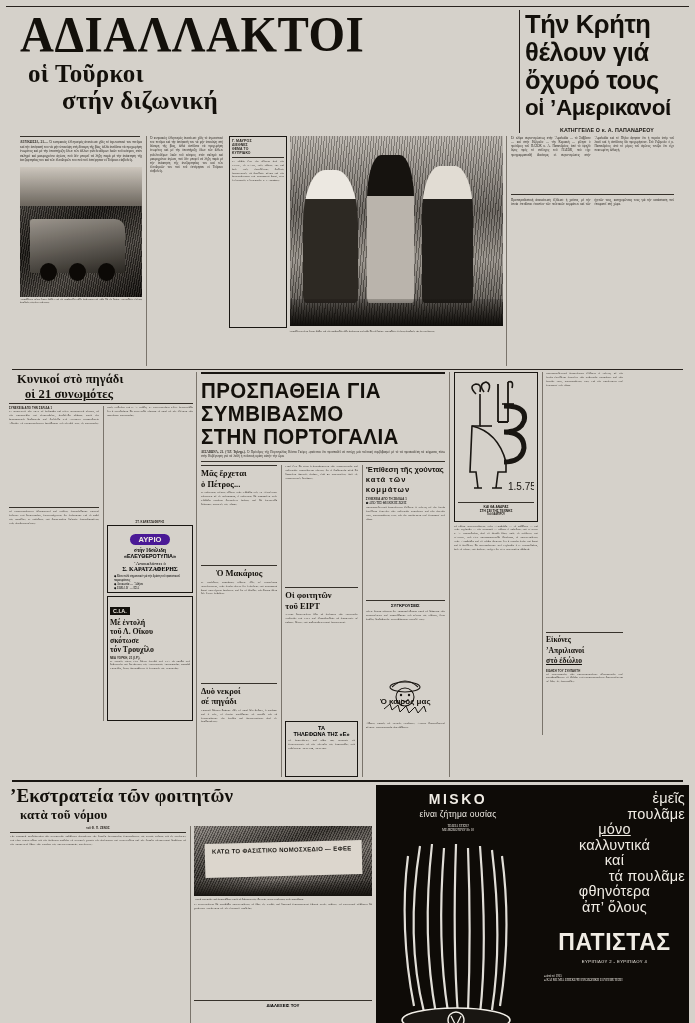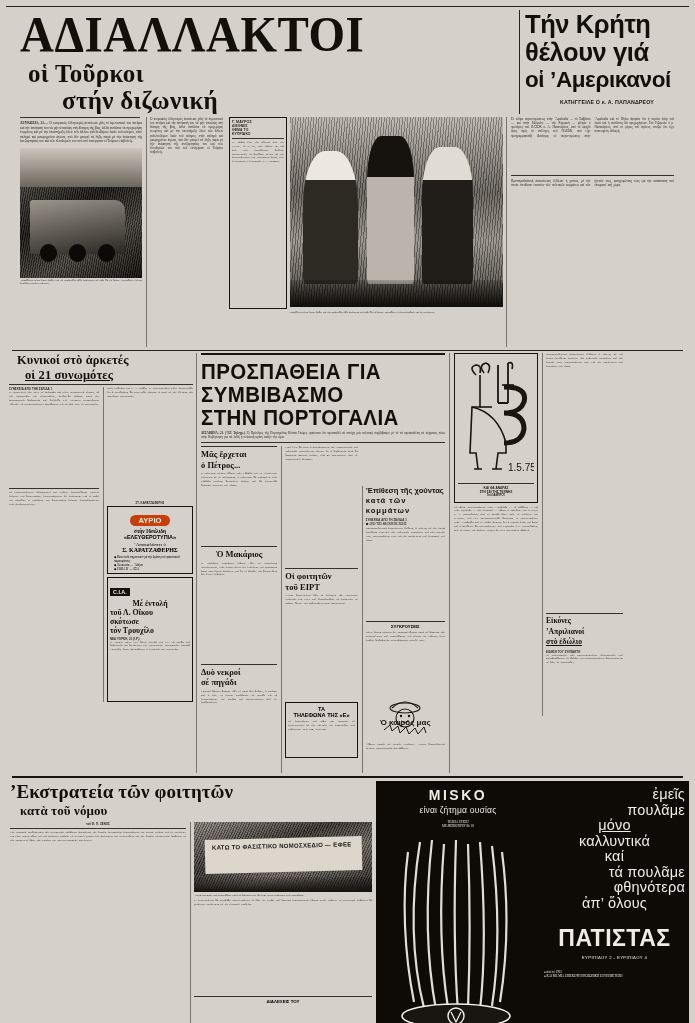--- a/index.html
+++ b/index.html
@@ -132,21 +132,21 @@
   }
 
   
   .box { border: 1.2px solid #1d1a16; padding: 2px; }
   .box-title-black {
     background: #17140f; color: #e9e5dd;
     font-family: "Liberation Sans", sans-serif; font-weight: bold;
     font-size: 5.4px; padding: 1px 3px; display: inline-block;
   }
   .pill {
-    background: #c2410c; color: #e9e5dd; border-radius: 7px;
+    background: #4c1d95; color: #e9e5dd; border-radius: 7px;
     font-family: "Liberation Sans", sans-serif; font-weight: bold;
     font-size: 7.6px; padding: 1px 9px; display: inline-block;
   }
 
   
   .ad-black {
     background: #120f0c; color: #ece8e0; position: relative; overflow: hidden;
   }
   .ad-misko-name {
     font-family: "Liberation Sans", sans-serif; font-weight: bold;
@@ -197,20 +197,21 @@
       <div class="mainhead">ΑΔΙΑΛΛΑΚΤΟΙ</div>
       <div class="subhead2">
         <span>οἱ Τοῦρκοι</span>
         <span class="l2">στήν διζωνική</span>
       </div>
     </div>
 
     <div class="headright">
       <div class="rhead">Τήν Κρήτη</div>
       <div class="rhead">θέλουν γιά</div>
+      <div class="rhead">ὄχυρό τους</div>
       <div class="rhead" style="font-size:22.5px">οἱ ’Αμερικανοί</div>
       <div class="rkicker">ΚΑΤΗΓΓΕΙΛΕ Ο κ. Α. ΠΑΠΑΝΔΡΕΟΥ</div>
     </div>
   </div>
 
   <div style="display:flex; margin-top:3px;">
 
     <div style="width:140px;">
       <div class="rule-thin" style="margin:0 6px 3px 14px;"></div>
       <div style="padding-left:14px; padding-right:4px;">
@@ -258,21 +259,21 @@
       <div class="rule-thin" style="margin:3px 0;"></div>
       <div class="body-text" style="height:168px; columns:2; column-gap:4px;">Προπαγανδιστική ἀνακοίνωση ἐξέδωσε ἡ χούντα, μέ τήν ὁποία ἐπιτίθεται ἐναντίον τῶν πολιτικῶν κομμάτων καί τῶν ἡγετῶν τους, κατηγορῶντας τους γιά τήν κατάσταση πού ἐπικρατεῖ στή χώρα.</div>
     </div>
   </div>
 
   <div class="rule" style="margin:3px 6px 2px 6px;"></div>
 
   <div style="display:flex;">
 
     <div style="width:190px; padding:0 3px;">
-      <div class="h-serif-big" style="padding-left:8px;">Κυνικοί στὸ ἀρκετές</div>
+      <div class="h-serif-big" style="padding-left:8px;">Κυνικοί στὸ πηγάδι</div>
       <div class="h-serif-big" style="padding-left:16px;text-decoration:underline;">οἱ 21 συνωμότες</div>
       <div class="rule-thin" style="margin:2px 0;"></div>
 
       <div style="display:flex; gap:4px;">
         <div style="width:91px;">
           <div class="kicker-sm">ΣΥΝΕΧΕΙΑ ΑΠΟ ΤΗΝ ΣΕΛΙΔΑ 1</div>
           <div class="body-text sm" style="height:95px;">Ἡ συμμετοχή τῶν «21» σέ ἀνώμαλη καί μόνο συνωμοτική κίνηση, μέ τήν καταγγελία τοῦ εἰσαγγελέως, ἀπεδείχθη πλήρως κατά τήν ἀκροαματική διαδικασία πού διεξήχθη στό Ἔκτακτο Στρατοδικεῖο Ἀθηνῶν. Οἱ κατηγορούμενοι ἀρνήθηκαν στό σύνολό τους τίς κατηγορίες.</div>
           <div class="rule-thin" style="margin:2px 0;"></div>
           <div class="body-text sm" style="height:205px;">Οἱ κατηγορούμενοι ἀξιωματικοί καί πολῖτες ἐμφανίσθηκαν κυνικοί ἐνώπιον τοῦ δικαστηρίου, ὑποστηρίζοντας ὅτι ἐνήργησαν γιά τό καλό τῆς πατρίδος. Ὁ πρόεδρος τοῦ δικαστηρίου διέκοψε ἐπανειλημμένως τούς ἀπολογουμένους.</div>
         </div>
@@ -288,21 +289,21 @@
             <div style="font-family:'Liberation Serif',serif;font-size:6px;font-weight:bold;">Σ. ΚΑΡΑΤΖΑΦΕΡΗΣ</div>
             <div style="text-align:left;padding:2px 2px 0 4px;">
               <div class="bullet">◆ <span>Κάτι πολύ σημαντικό γιά τήν δράση τοῦ φασιστικοῦ παρακράτους</span></div>
               <div class="bullet">◆ <span>Λευκωσία — ’Αθήνα</span></div>
               <div class="bullet">◆ <span>ΕΟΚΑ Β΄ — ΕΣΑ</span></div>
             </div>
           </div>
 
           <div class="box" style="margin-top:3px;">
             <div class="box-title-black">C.I.A.</div>
-            <div class="h-sub-serif" style="font-size:7.8px;line-height:9px;margin-top:1px;text-align:center;">Μέ ἐντολή</div>
+            <div class="h-sub-serif" style="font-size:7.8px;line-height:9px;margin-top:1px;">Μέ ἐντολή</div>
             <div class="h-sub-serif" style="font-size:7.8px;line-height:9px;">τοῦ Λ. Οἴκου</div>
             <div class="h-sub-serif" style="font-size:7.8px;line-height:9px;">σκότωσε</div>
             <div class="h-sub-serif" style="font-size:7.8px;line-height:9px;">τόν Τρουχίλο</div>
             <div class="kicker-sm" style="margin-top:2px;">ΝΕΑ ΥΟΡΚΗ, 21 (Ι.Ρ.).</div>
             <div class="body-text sm" style="height:58px;">Ὁ Λευκός Οἶκος εἶχε δώσει ἐντολή στή CIA νά προβῆ στή δολοφονία τοῦ δικτάτορος τῆς Δομινικανῆς Δημοκρατίας Ραφαήλ Τρουχίλο, ὅπως ἀποκαλύπτει ἡ ἐπιτροπή τῆς Γερουσίας.</div>
           </div>
         </div>
       </div>
     </div>
 
@@ -341,21 +342,21 @@
           <div class="h-sub-serif">Οἱ φοιτητῶν</div>
           <div class="h-sub-serif">τοῦ ΕΙΡΤ</div>
           <div class="body-text sm" style="height:105px;margin-top:2px;">Ἔχομε δημοσιεύσει ἤδη τά ὀνόματα τῶν χουντικῶν στελεχῶν τοῦ ΕΙΡΤ πού ἐξακολουθοῦν νά ὑπηρετοῦν σέ καίριες θέσεις τοῦ ραδιοτηλεοπτικοῦ ὀργανισμοῦ.</div>
           <div class="box" style="margin-top:3px;padding:3px 2px;">
             <div class="ctr bold" style="font-family:'Liberation Sans',sans-serif;font-size:5.6px;">ΤΑ</div>
             <div class="ctr bold" style="font-family:'Liberation Sans',sans-serif;font-size:5.6px;">ΤΗΛΕΦΩΝΑ ΤΗΣ «Ε»</div>
             <div class="body-text sm" style="height:34px;margin-top:2px;">Οἱ ἀναγνῶστες καί φίλοι μας μποροῦν νά ἐπικοινωνοῦν μέ τήν σύνταξη τῆς ἐφημερίδος στά τηλέφωνα: 3235.144, 3235.145.</div>
           </div>
         </div>
 
-        <div class="vsep" style="width:85px; padding-left:3px;margin-top:40px;">
+        <div class="vsep" style="width:85px; padding-left:3px;">
           <div class="h-sub" style="font-size:7.6px;">’Επίθεση τῆς χούντας</div>
           <div class="h-sub" style="font-size:7.6px;letter-spacing:1px;">κατά τῶν κομμάτων</div>
           <div class="kicker-sm" style="margin-top:2px;">ΣΥΝΕΧΕΙΑ ΑΠΟ ΤΗ ΣΕΛΙΔΑ 1</div>
           <div class="bullet">❶ <span>ΑΠΟ ΤΗΣ ΘΡΑΚΙΚΗΣ ΖΩΗΣ</span></div>
           <div class="body-text sm" style="height:92px;margin-top:1px;">Προπαγανδιστική ἀνακοίνωση ἐξέδωσε ἡ χούντα, μέ τήν ὁποία ἐπιτίθεται ἐναντίον τῶν πολιτικῶν κομμάτων καί τῶν ἡγετῶν τους, κατηγορῶντας τους γιά τήν κατάσταση πού ἐπικρατεῖ στή χώρα.</div>
           <div class="rule-thin" style="margin:2px 0;"></div>
           <div class="ctr bold" style="font-family:'Liberation Sans',sans-serif;font-size:4.2px;">ΣΥΓΚΡΟΥΣΕΙΣ</div>
           <div class="body-text sm" style="height:60px;margin-top:2px;">Πέντε ἄτομα φέρεται ὅτι τραυματίσθηκαν κατά τή διάρκεια τῶν συγκρούσεων πού σημειώθηκαν στό κέντρο τῆς πόλεως, ὅταν ὁμάδες διαδηλωτῶν συνεπλάκησαν μεταξύ τους.</div>
 
           <div style="margin-top:3px;text-align:center;">
@@ -467,21 +468,21 @@
       </svg>
     </div>
 
     <div class="ad-black" style="width:150px; height:278px; padding:6px 4px;">
       <div class="patistas-line" style="text-align:right;">ἐμεῖς</div>
       <div class="patistas-line" style="text-align:right;">πουλᾶμε</div>
       <div class="patistas-line" style="text-align:center;text-decoration:underline;">μόνο</div>
       <div class="patistas-line">καλλυντικά</div>
       <div class="patistas-line">καί</div>
       <div class="patistas-line" style="text-align:right;">τά πουλᾶμε</div>
-      <div class="patistas-line" style="text-align:right;">φθηνότερα</div>
+      <div class="patistas-line" style="">φθηνότερα</div>
       <div class="patistas-line" style="text-align:center;">ἀπ’ ὅλους</div>
       <div class="patistas-name" style="margin-top:14px;">ΠΑΤΙΣΤΑΣ</div>
       <div class="patistas-addr" style="margin-top:3px;">ΕΥΡΙΠΙΔΟΥ 2 - ΕΥΡΙΠΙΔΟΥ 4</div>
       <div class="patistas-foot" style="margin-top:10px;text-align:left;">● ἀπό τό 1915</div>
       <div class="patistas-foot" style="text-align:left;">● ΚΑΙ ΜΕ ΜΙΑ ΕΠΙΣΚΕΨΗ ΠΡΟΣΩΠΙΚΗ ΕΞΥΠΗΡΕΤΗΣΗ</div>
     </div>
   </div>
 
 </div>
 

